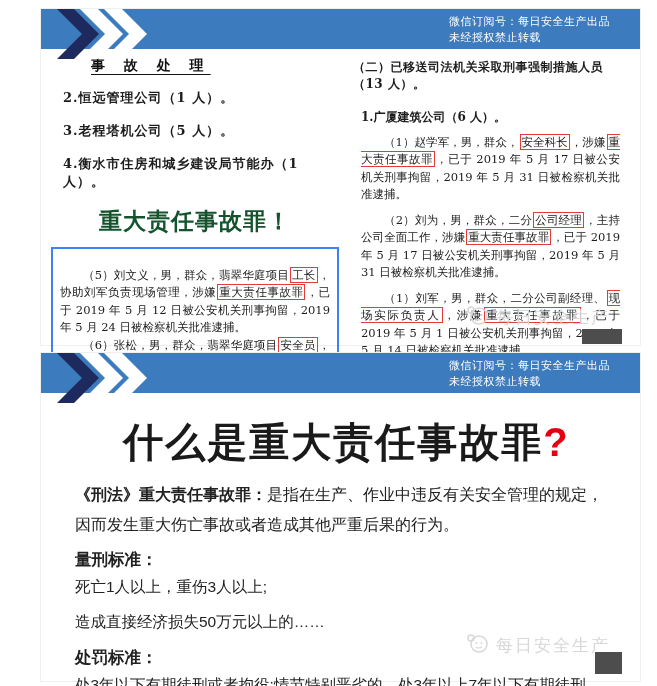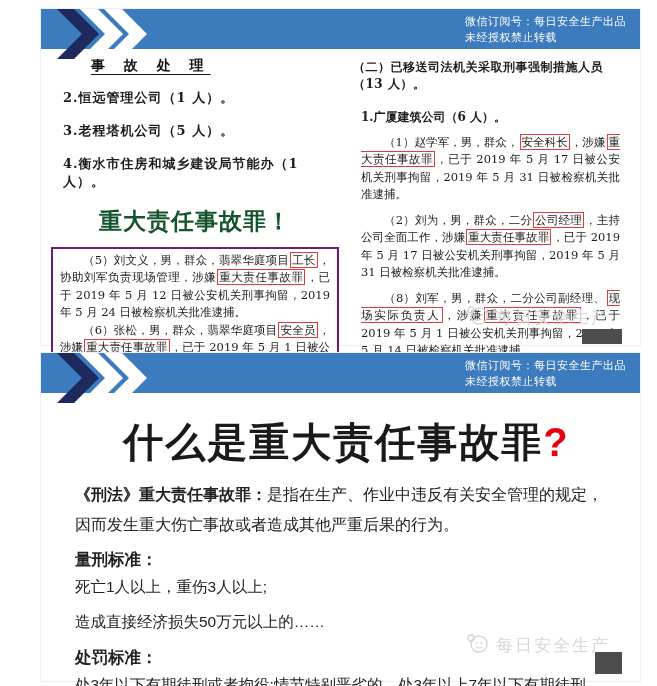--- a/index.html
+++ b/index.html
@@ -2,29 +2,29 @@
 <html><head>
 <meta charset="utf-8">
 <style>
   html,body{margin:0;padding:0;background:#ffffff;}
   body{width:657px;height:686px;position:relative;font-family:"Liberation Sans",sans-serif;overflow:hidden;}
   .panel{position:absolute;left:40px;width:601px;background:#ffffff;border:1px solid #efefef;box-sizing:border-box;}
   #panel1{top:8px;height:338px;}
   #panel2{top:352px;height:330px;}
   .topbar{position:relative;height:40px;background:#3b7bbe;overflow:visible;}
   .chevrons{position:absolute;left:16px;top:0;}
-  .subinfo{position:absolute;right:14px;top:5px;color:#ffffff;font-size:11px;line-height:1.45;text-align:left;letter-spacing:0.5px;}
+  .subinfo{position:absolute;right:30px;top:5px;color:#ffffff;font-size:11px;line-height:1.45;text-align:left;letter-spacing:0.5px;}
   
   .p1-content{display:flex;padding:2px 6px 0 6px;font-family:"DejaVu Serif","Liberation Serif",serif;color:#1c1c1c;}
   .col-left{width:296px;padding:0 4px 0 4px;box-sizing:border-box;}
   .col-right{flex:1;padding:8px 6px 0 10px;box-sizing:border-box;}
   .p1-title{font-size:14px;font-weight:bold;letter-spacing:7px;text-decoration:underline;text-underline-offset:4px;margin:6px 0 14px 40px;color:#111;}
   .p1-listitem{font-size:13px;font-weight:bold;margin:0 0 15px 12px;letter-spacing:1px;}
   .red-headline{color:#14532d;font-size:23px;font-weight:bold;text-align:center;letter-spacing:1px;margin:8px 0 10px 0;font-family:"Liberation Sans",sans-serif;}
-  .bluebox{border:2px solid #701a75;padding:3px 7px;font-size:11.5px;line-height:1.5;text-align:justify;}
+  .bluebox{border:2px solid #3b82f6;padding:18px 7px;font-size:11.5px;line-height:1.5;text-align:justify;}
   .bluebox p{margin:0;text-indent:2em;}
   .case{font-size:11.5px;line-height:1.52;text-align:justify;margin:8px;text-indent:2em;}
   .r-heading{font-size:12px;font-weight:bold;margin:0 0 16px 0;letter-spacing:0.5px;}
   .r-subheading{font-size:12px;font-weight:bold;margin:0 0 4px 8px;}
   .redbox{border:1px solid #e03c3c;padding:0 1px;margin:0 1px;}
   
   .p2-content{padding:12px 22px 0 34px;color:#222;}
   .p2-title{font-size:40px;font-weight:bold;color:#1a1a1a;letter-spacing:2px;text-align:center;margin:10px 0 10px 0;}
   .p2-title .qmark{color:#e60012;}
   .p2-def{font-size:16px;line-height:1.9;margin:0 0 6px 0;}
@@ -68,21 +68,21 @@
       <div class="bluebox">
         <p class="case"><span>（5）刘文义，男，群众，翡翠华庭项目</span><span class="redbox">工长</span><span>，协助刘军负责现场管理，涉嫌</span><span class="redbox">重大责任事故罪</span><span>，已于 2019 年 5 月 12 日被公安机关刑事拘留，2019 年 5 月 24 日被检察机关批准逮捕。</span></p>
         <p class="case"><span>（6）张松，男，群众，翡翠华庭项目</span><span class="redbox">安全员</span><span>，涉嫌</span><span class="redbox">重大责任事故罪</span><span>，已于 2019 年 5 月 1 日被公安机关刑事拘留，2019 年 5 月 14 日被检察机关批准逮捕。</span></p>
       </div>
     </div>
     <div class="col-right">
       <p class="r-heading">（二）已移送司法机关采取刑事强制措施人员（13 人）。</p>
       <p class="r-subheading">1.广厦建筑公司（6 人）。</p>
       <p class="case"><span>（1）赵学军，男，群众，</span><span class="redbox">安全科长</span><span>，涉嫌</span><span class="redbox">重大责任事故罪</span><span>，已于 2019 年 5 月 17 日被公安机关刑事拘留，2019 年 5 月 31 日被检察机关批准逮捕。</span></p>
       <p class="case"><span>（2）刘为，男，群众，二分</span><span class="redbox">公司经理</span><span>，主持公司全面工作，涉嫌</span><span class="redbox">重大责任事故罪</span><span>，已于 2019 年 5 月 17 日被公安机关刑事拘留，2019 年 5 月 31 日被检察机关批准逮捕。</span></p>
-      <p class="case"><span>（8）刘军，男，群众，二分公司副经理、</span><span class="redbox">现场实际负责人</span><span>，涉嫌</span><span class="redbox">重大责任事故罪</span><span>，已于 2019 年 5 月 1 日被公安机关刑事拘留，2019 年 5 月 14 日被检察机关批准逮捕。</span></p>
+      <p class="case"><span>（1）刘军，男，群众，二分公司副经理、</span><span class="redbox">现场实际负责人</span><span>，涉嫌</span><span class="redbox">重大责任事故罪</span><span>，已于 2019 年 5 月 1 日被公安机关刑事拘留，2019 年 5 月 14 日被检察机关批准逮捕。</span></p>
       <p class="case"><span>（4）于桂森，男，群众，翡翠华庭</span><span class="redbox">项目经理</span><span>，涉嫌</span><span class="redbox">重大责任</span><span>事故罪，已于 2019 年 5 月 12 日被公安机关刑事拘留，2019 年 5 月 24 日被检察机关批准逮捕。</span></p>
     </div>
   </div>
   <div class="watermark" id="wm1">
     <span class="wm-logo">
       <svg width="24" height="22" viewBox="0 0 24 22">
         <circle cx="13" cy="12" r="8" fill="none" stroke="#d7d7d7" stroke-width="1.5"></circle>
         <circle cx="5" cy="6" r="3" fill="none" stroke="#d7d7d7" stroke-width="1.5"></circle>
         <circle cx="10.5" cy="11" r="1" fill="#d7d7d7"></circle>
         <circle cx="15.5" cy="11" r="1" fill="#d7d7d7"></circle>

